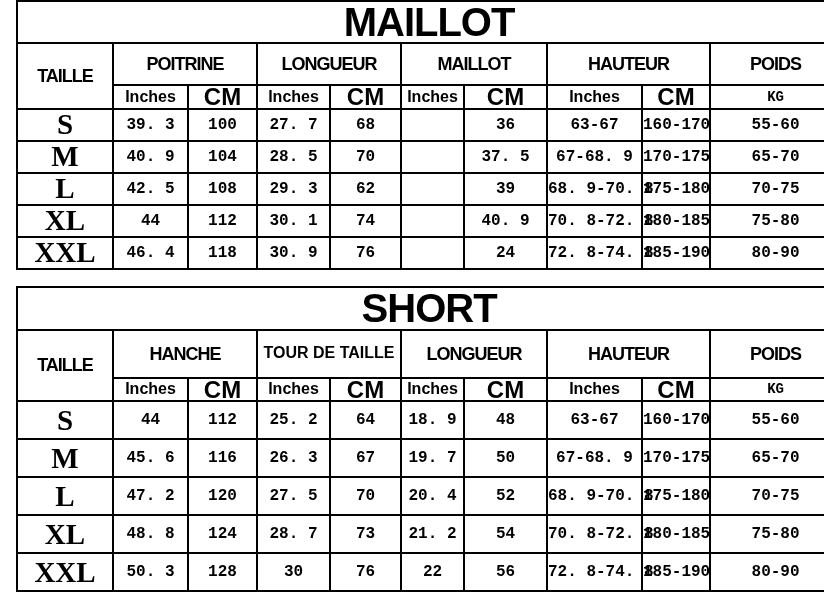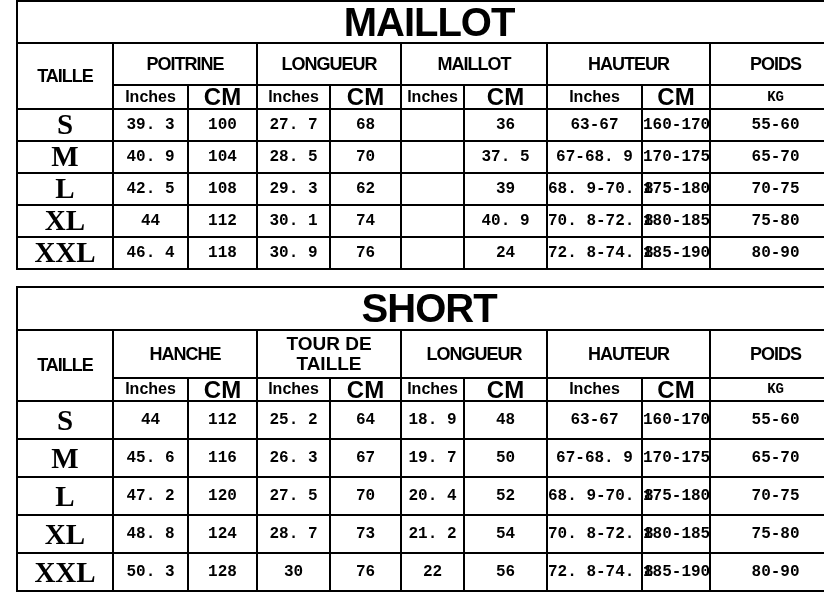--- a/index.html
+++ b/index.html
@@ -40,21 +40,21 @@
   .head-row th {
     font-family: "Liberation Sans", sans-serif;
     font-weight: bold;
     font-size: 18px;
     letter-spacing: -1px;
     line-height: 1.0;
   }
   .t1 .head-row th { height: 40px; }
   .t2 .head-row th { height: 46px; }
   .head-row th.small-head {
-    font-size: 19px;
+    font-size: 16px;
     letter-spacing: 0;
     line-height: 1.05;
   }
   
   .unit-row th { font-weight: bold; }
   .t1 .unit-row th { height: 16px; }
   .t2 .unit-row th { height: 14px; }
   .unit-in {
     font-family: Liberation Sans, sans-serif;
     font-size: 16px;

